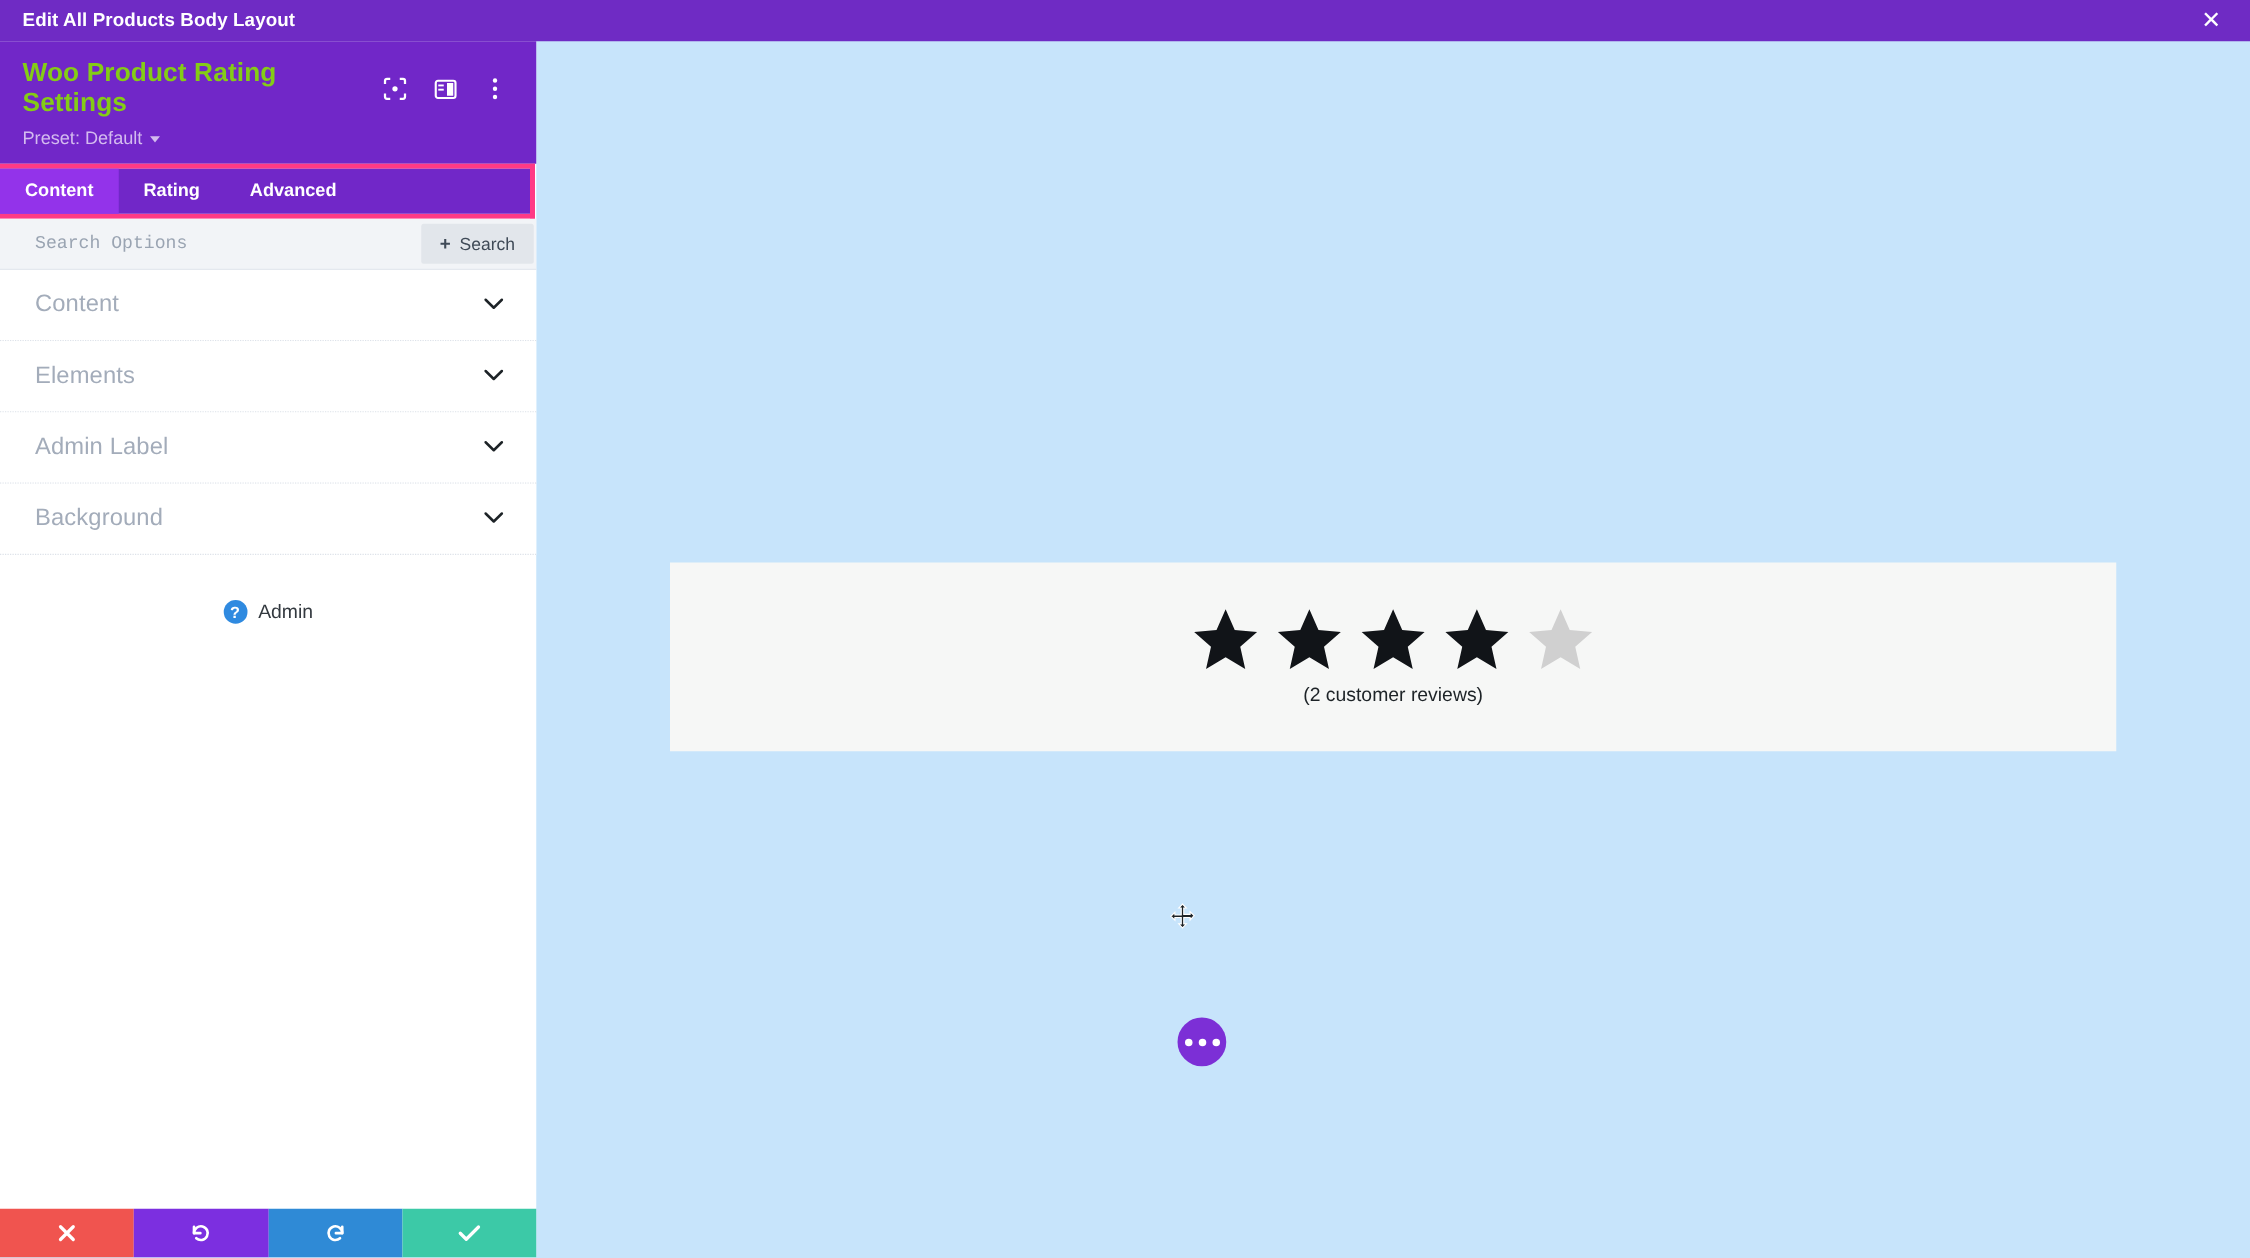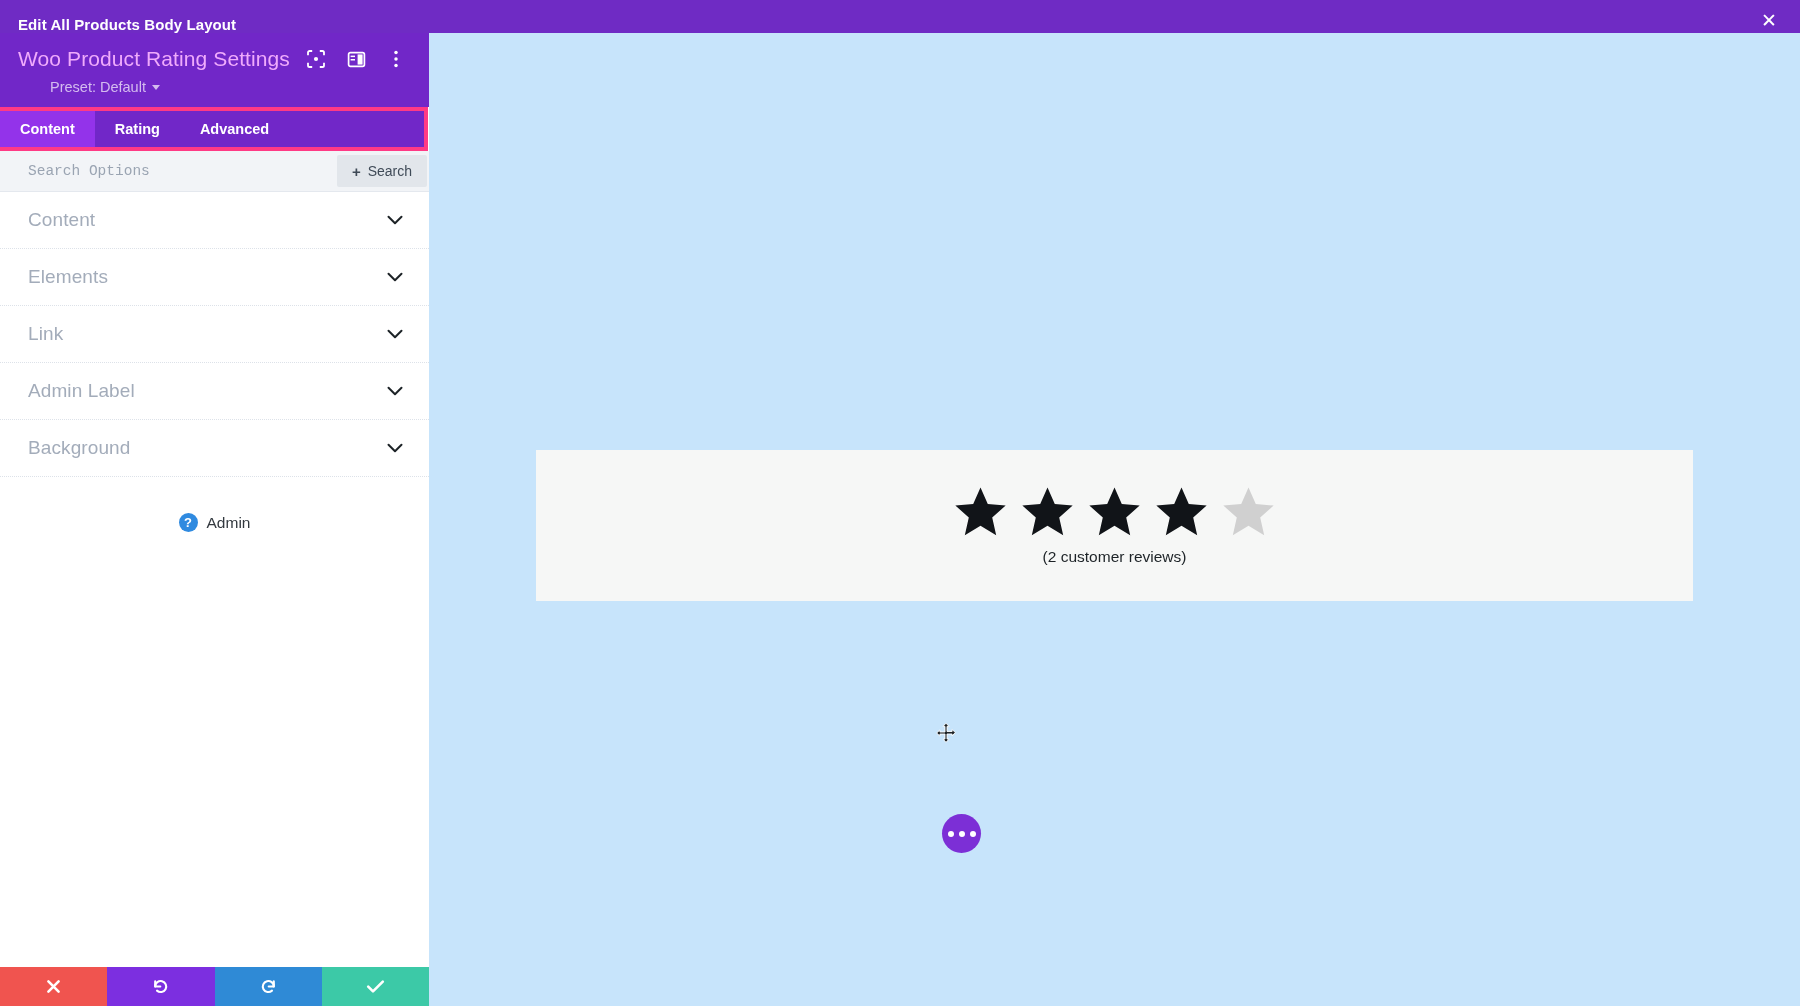--- a/index.html
+++ b/index.html
@@ -8,21 +8,21 @@
     overflow: hidden;
     font-family: "Liberation Sans", sans-serif;
   }
   body { background: #c7e4fb; position: relative; }
 
   
   .topbar {
     position: absolute; top: 0; left: 0;
     width: 1800px; height: 33px;
     background: #6f2bc4;
-    display: flex; align-items: flex-end;
+    display: flex; align-items: center;
     padding: 0 18px;
     z-index: 40;
   }
   .topbar-title {
     color: #ffffff;
     font-size: 15px;
     font-weight: bold;
     letter-spacing: .1px;
   }
   .topbar-close {
@@ -46,23 +46,23 @@
   }
 
   .panel-header {
     background: #7127c8;
     padding: 14px 18px 12px 18px;
   }
   .panel-header-row {
     display: flex; align-items: center;
   }
   .panel-title {
-    color: #f0abfc;
+    color: #84cc16;
     font-size: 21px;
-    font-weight: normal;
+    font-weight: bold;
     letter-spacing: .1px;
   }
   .panel-header-icons {
     margin-left: auto;
     display: flex; align-items: center;
     gap: 18px;
     padding-right: 4px;
   }
   .hicon {
     width: 22px; height: 22px;
@@ -70,21 +70,20 @@
     cursor: pointer;
   }
   .hicon svg { display: block; }
   .preset-row {
     margin-top: 8px;
     display: flex; align-items: center;
     color: #d4bbef;
     font-size: 14.5px;
     cursor: pointer;
     width: fit-content;
-    margin-left: 32px;
   }
   .caret-down {
     margin-left: 6px;
     width: 0; height: 0;
     border-left: 4.5px solid transparent;
     border-right: 4.5px solid transparent;
     border-top: 5px solid #d4bbef;
   }
 
   
@@ -310,28 +309,20 @@
     </div>
     <div class="section-row">
       <span class="section-label">Elements</span>
       <span class="section-chev">
         <svg width="16" height="10" viewBox="0 0 16 10" fill="none" stroke="#1d2327" stroke-width="2" stroke-linecap="round" stroke-linejoin="round">
             <path d="M1.5 1.8L8 8.2l6.5-6.4"></path>
           </svg>
       </span>
     </div>
     <div class="section-row">
-      <span class="section-label">Link</span>
-      <span class="section-chev">
-        <svg width="16" height="10" viewBox="0 0 16 10" fill="none" stroke="#1d2327" stroke-width="2" stroke-linecap="round" stroke-linejoin="round">
-            <path d="M1.5 1.8L8 8.2l6.5-6.4"></path>
-          </svg>
-      </span>
-    </div>
-    <div class="section-row">
       <span class="section-label">Admin Label</span>
       <span class="section-chev">
         <svg width="16" height="10" viewBox="0 0 16 10" fill="none" stroke="#1d2327" stroke-width="2" stroke-linecap="round" stroke-linejoin="round">
             <path d="M1.5 1.8L8 8.2l6.5-6.4"></path>
           </svg>
       </span>
     </div>
     <div class="section-row">
       <span class="section-label">Background</span>
       <span class="section-chev">

